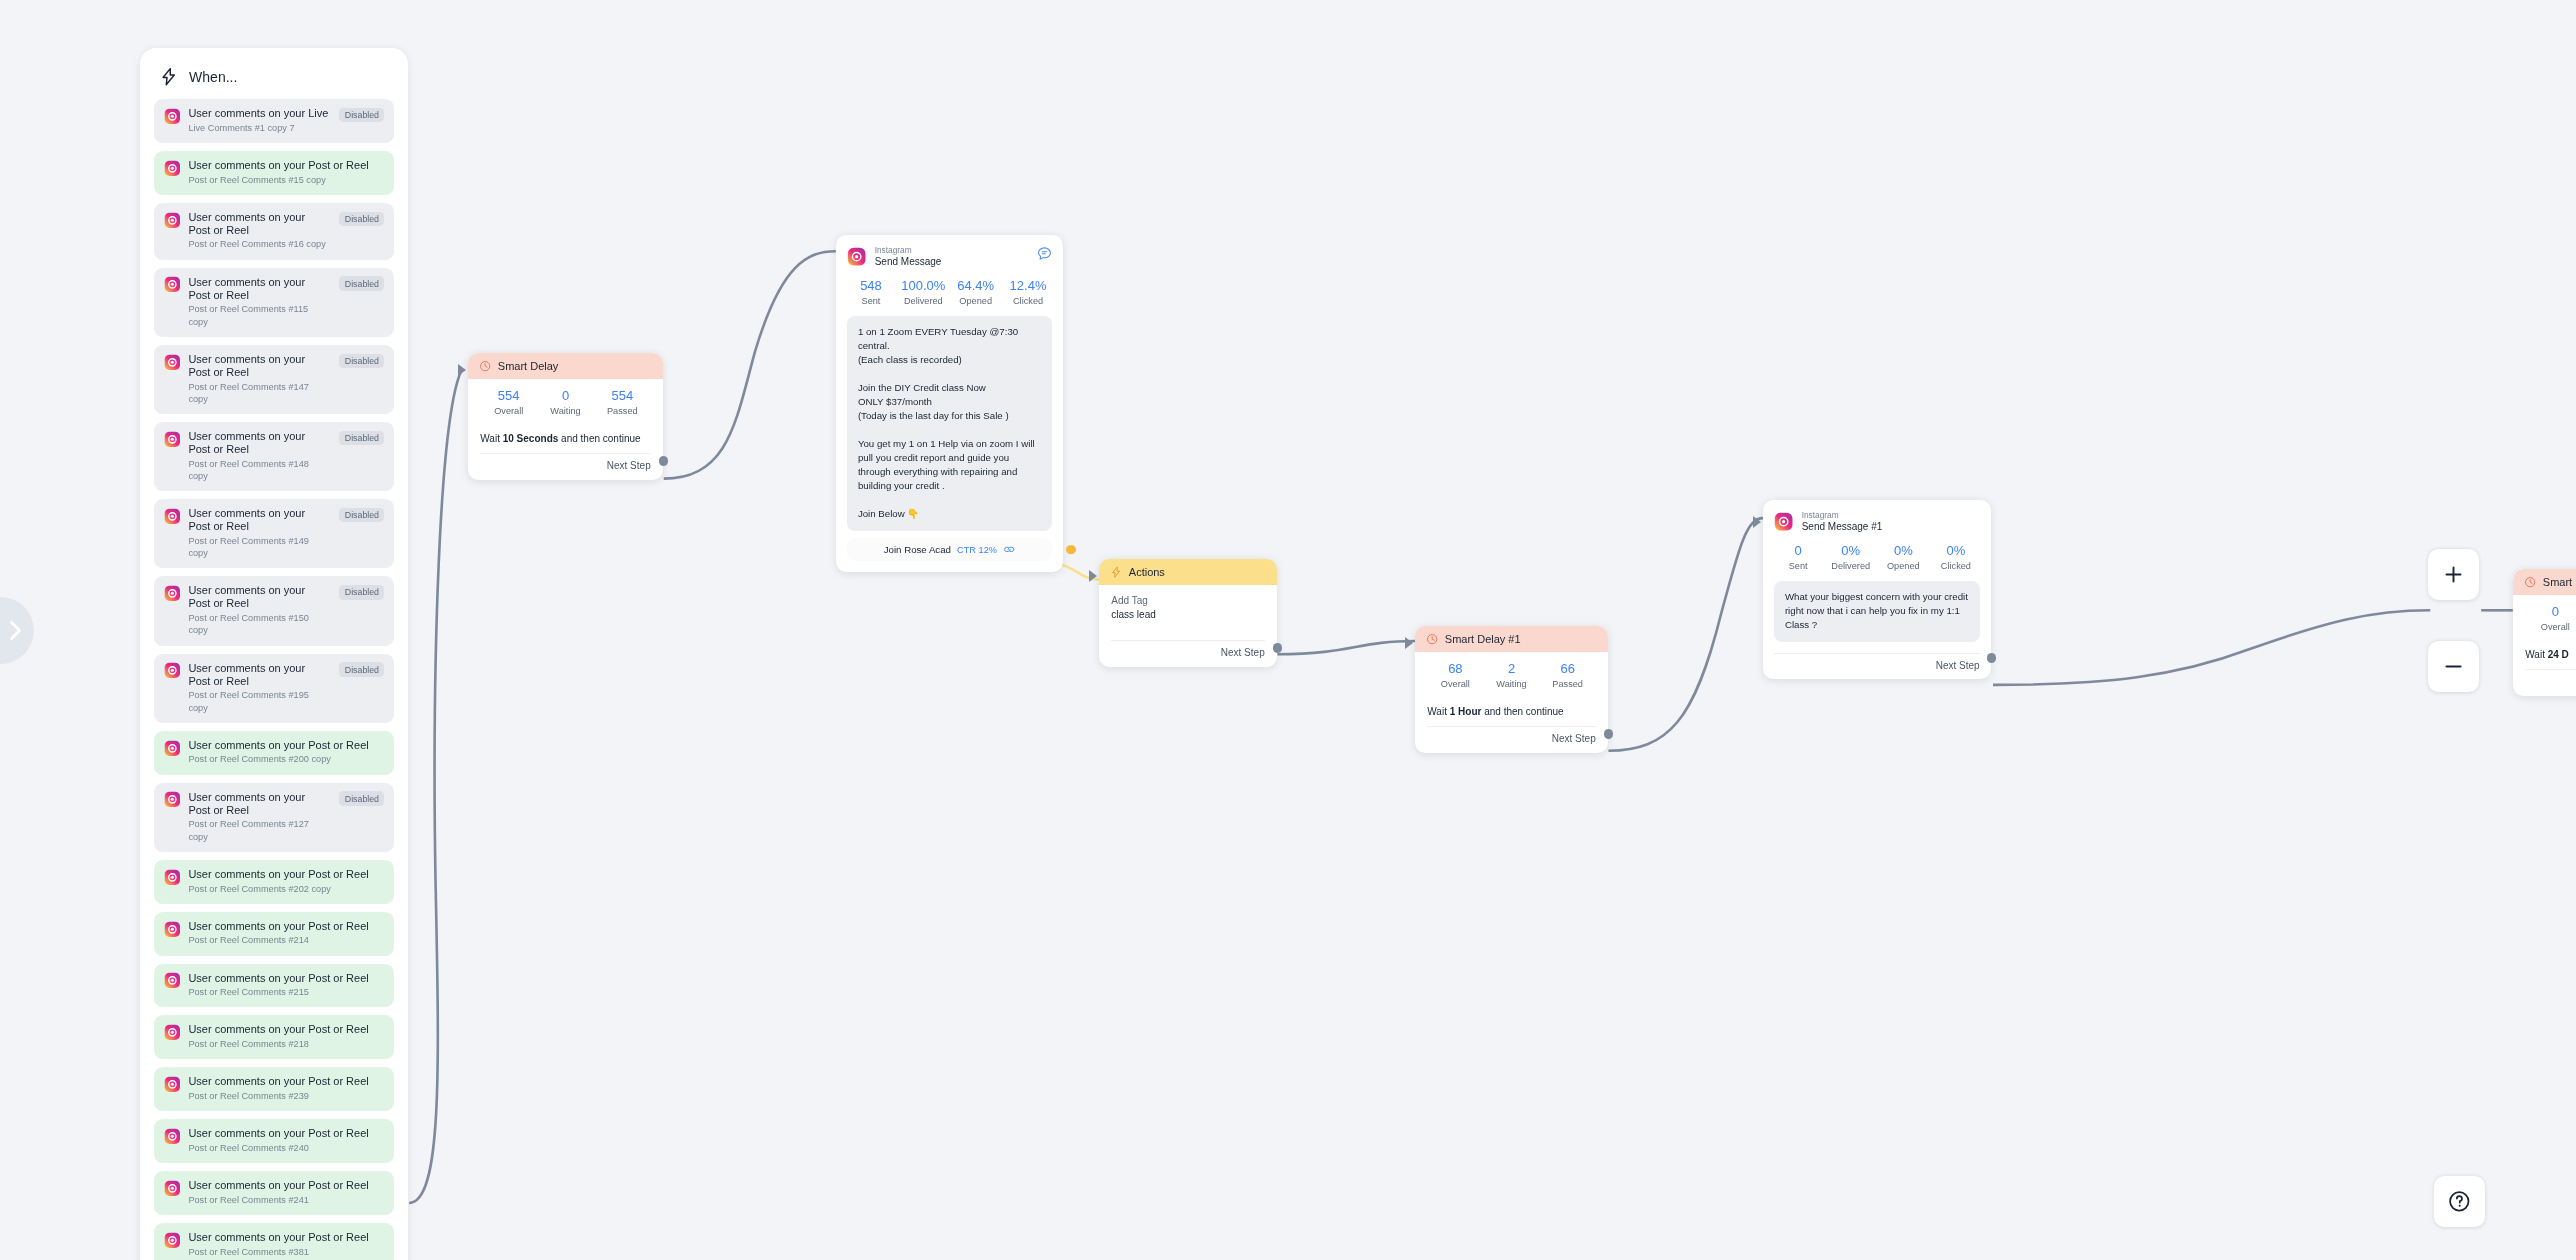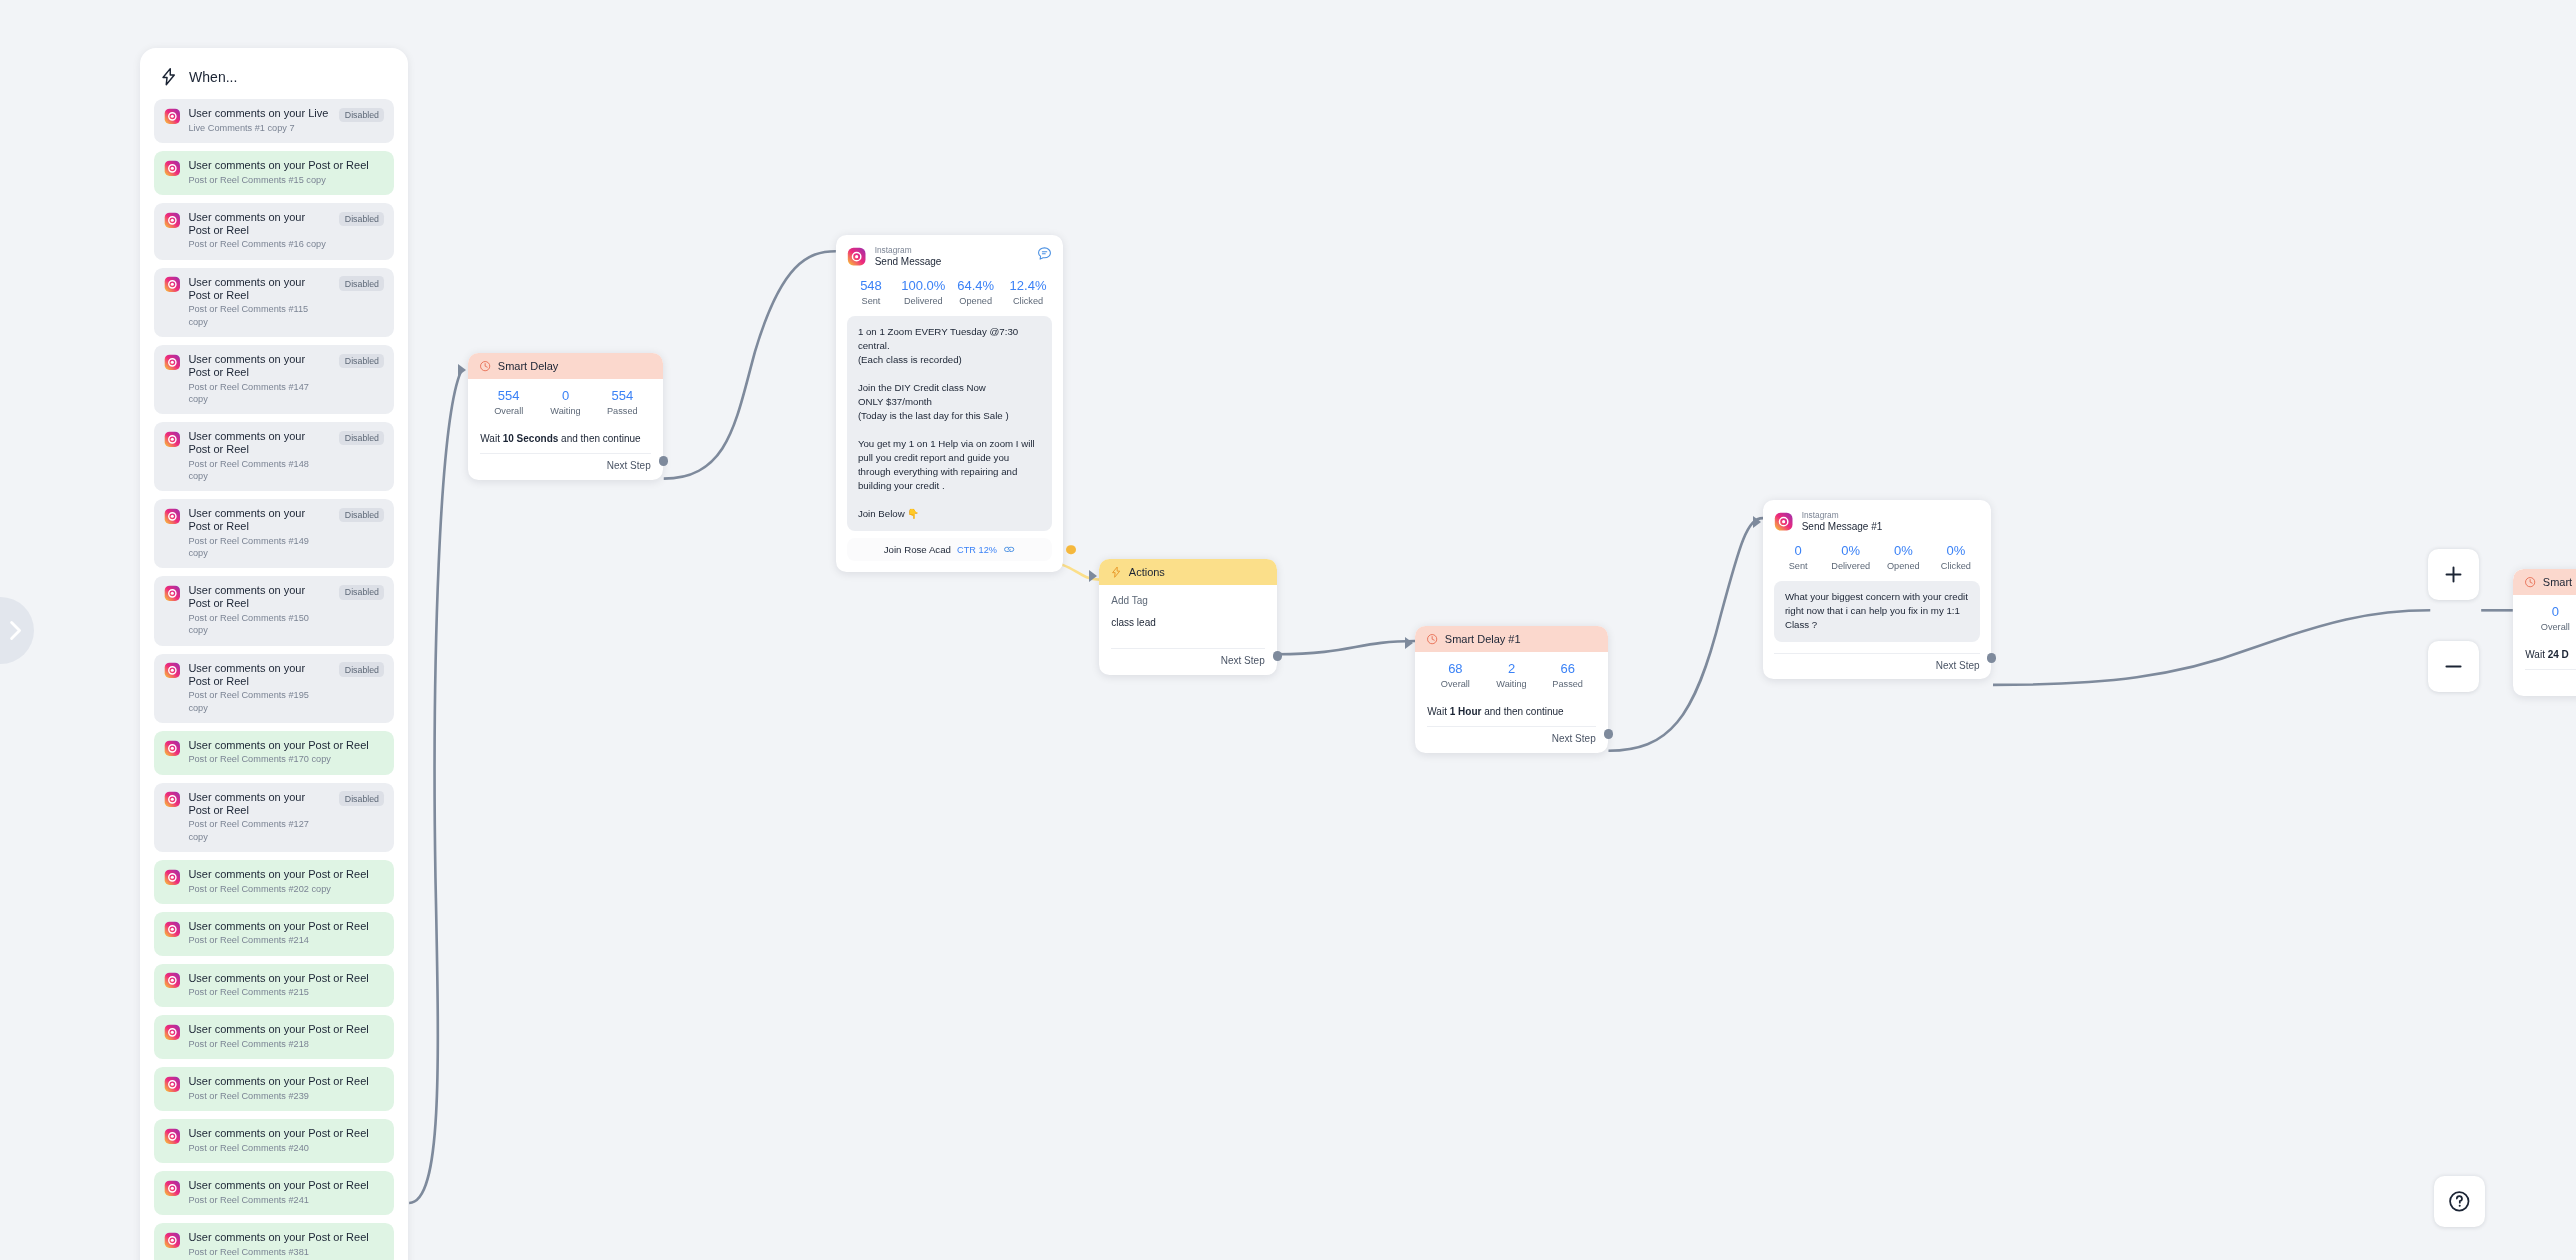--- a/index.html
+++ b/index.html
@@ -336,21 +336,21 @@
                 <stop offset="50%" stop-color="#ee2a7b"></stop>
                 <stop offset="100%" stop-color="#9b2fae"></stop>
               </linearGradient>
             </defs>
             <rect x="1" y="1" width="22" height="22" rx="7" fill="url(#igB)"></rect>
             <circle cx="12" cy="12" r="5.2" fill="none" stroke="#fff" stroke-width="2"></circle>
             <circle cx="12" cy="12" r="2.2" fill="#fff"></circle>
           </svg>
           <div class="trig-texts">
             <div class="trig-title">User comments on your Post or Reel</div>
-            <div class="trig-sub">Post or Reel Comments #170 copy</div>
+            <div class="trig-sub">Post or Reel Comments #200 copy</div>
           </div>
         </div>
         <div class="trig-item grey">
           <svg class="ig-icon" viewBox="0 0 24 24">
             <defs>
               <linearGradient id="igB" x1="0" y1="1" x2="1" y2="0">
                 <stop offset="0%" stop-color="#f9ce34"></stop>
                 <stop offset="50%" stop-color="#ee2a7b"></stop>
                 <stop offset="100%" stop-color="#9b2fae"></stop>
               </linearGradient>
@@ -610,21 +610,21 @@
   <div class="node" style="left:1099px;top:559px;width:178px;">
     <div class="in-arrow" style="left:-9.7px;top:10.5px;"></div>
     <div class="node-head head-actions">
       <svg width="12.3" height="12.3" viewBox="0 0 24 24">
         <path d="M14 2 L5 13 h5 L9 22 L19 10 h-5 z" fill="#fbdf8a" stroke="#e89a2c" stroke-width="1.9" stroke-linejoin="round"></path>
       </svg>
       <span>Actions</span>
     </div>
     <div class="node-body">
       <div style="font-size:10px;color:#5d6877;line-height:14px;">Add Tag</div>
-      <div style="font-size:10px;color:#1b2434;line-height:14px;margin-top:8px;">class lead</div>
+      <div style="font-size:10px;color:#1b2434;line-height:14px;">class lead</div>
       <div class="node-foot" style="margin-top:17.6px;">Next Step</div>
     </div>
     <div class="port" style="right:-5.3px;bottom:14px;"></div>
   </div>
 
   <div class="node" style="left:1415px;top:626px;width:193px;">
     <div class="in-arrow" style="left:-9.7px;top:10.5px;"></div>
     <div class="node-head head-delay">
       <svg width="12.3" height="12.3" viewBox="0 0 24 24">
         <circle cx="12" cy="12" r="9" fill="none" stroke="#e8745a" stroke-width="1.9"></circle>

